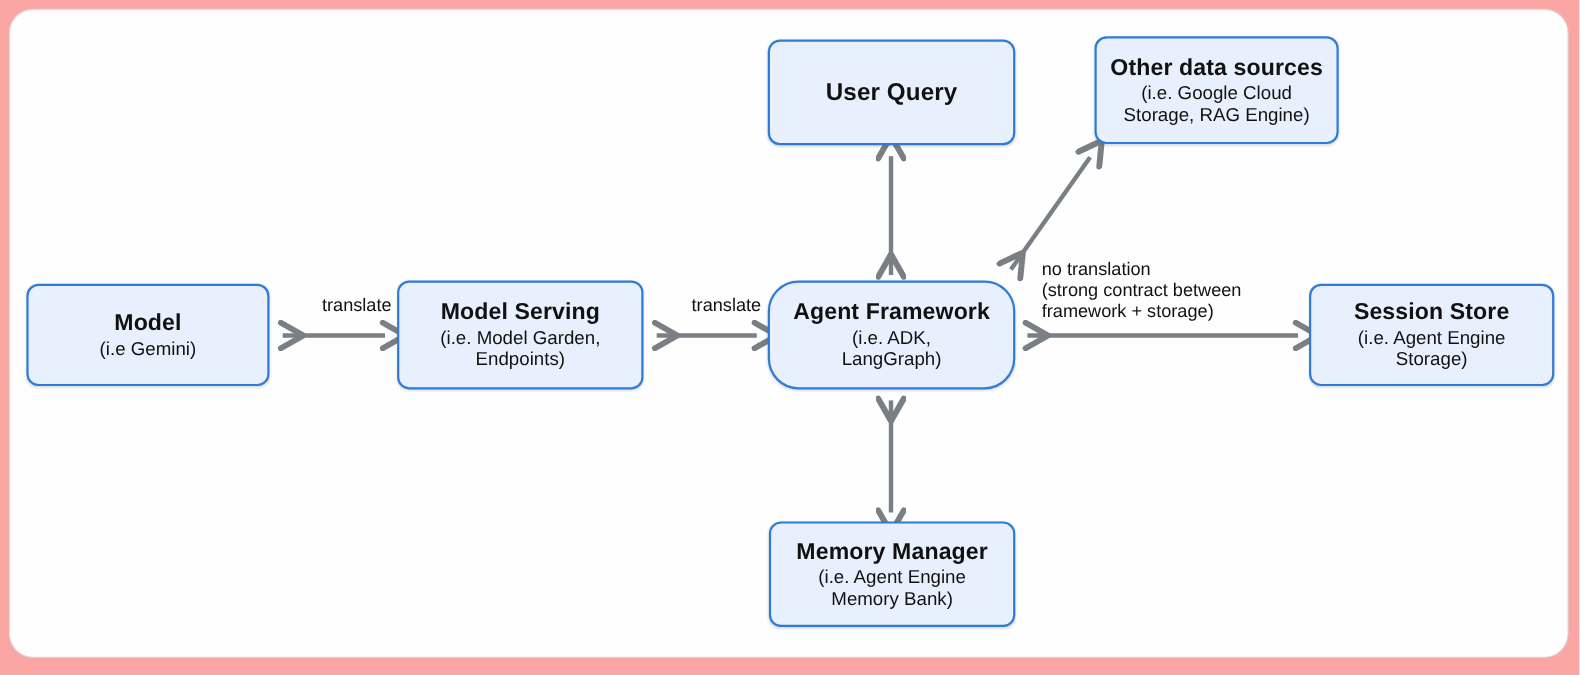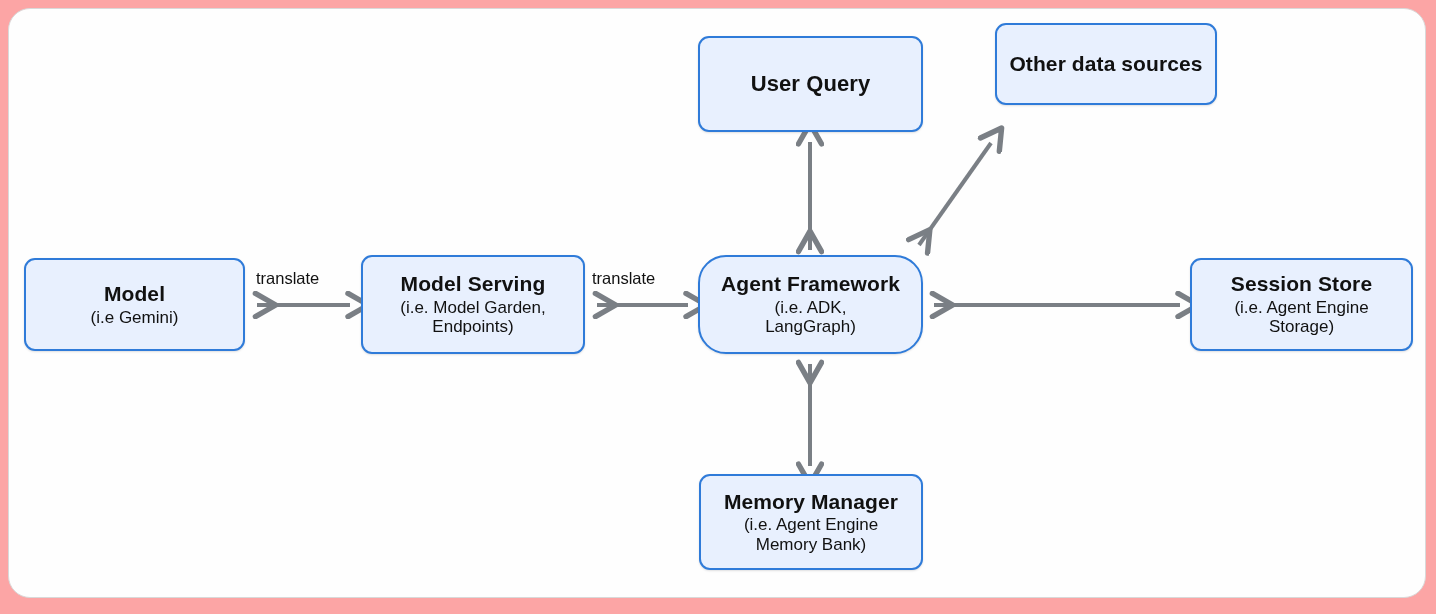--- a/index.html
+++ b/index.html
@@ -62,21 +62,21 @@
   }
   .edge-label {
     position: absolute;
     font-size: 16.5px;
     font-weight: 400;
     color: #111111;
     line-height: 1.16;
     white-space: pre-line;
   }
   .edge-label.center {
-    text-align: left;
+    text-align: right;
   }
   .edge-label.left {
     text-align: left;
   }
   svg.arrows {
     position: absolute;
     left: 0;
     top: 0;
     width: 1436px;
     height: 614px;
@@ -116,22 +116,24 @@
 
     <line class="arrow-line" x1="934" y1="305" x2="1180" y2="305" marker-start="url(#headStart)" marker-end="url(#headEnd)"></line>
 
     <line class="arrow-line" x1="810" y1="364" x2="810" y2="466" marker-start="url(#headStart)" marker-end="url(#headEnd)"></line>
   </svg>
 
   <div class="node single" style="left:698px; top:36px; width:225px; height:96px;">
     <div class="title">User Query</div>
   </div>
 
-  <div class="node" style="left:995px; top:23px; width:222px; height:82px;">
+  <div class="node" style="left:995px; top:33px; width:222px; height:98px;">
     <div class="title">Other data sources</div>
+    <div class="sub">(i.e. Google Cloud
+Storage, RAG Engine)</div>
   </div>
 
   <div class="node" style="left:24px; top:258px; width:221px; height:93px;">
     <div class="title">Model</div>
     <div class="sub">(i.e Gemini)</div>
   </div>
 
   <div class="node" style="left:361px; top:255px; width:224px; height:99px;">
     <div class="title">Model Serving</div>
     <div class="sub">(i.e. Model Garden,
@@ -153,15 +155,18 @@
   <div class="node" style="left:699px; top:474px; width:224px; height:96px;">
     <div class="title">Memory Manager</div>
     <div class="sub">(i.e. Agent Engine
 Memory Bank)</div>
   </div>
 
   <div class="edge-label center" style="left:256px; top:269px; width:100px;">translate</div>
 
   <div class="edge-label center" style="left:592px; top:269px; width:100px;">translate</div>
 
+  <div class="edge-label left" style="left:947px; top:236px; width:240px;">no translation
+(strong contract between
+framework + storage)</div>
 
 
 </div>
 
 </body></html>

